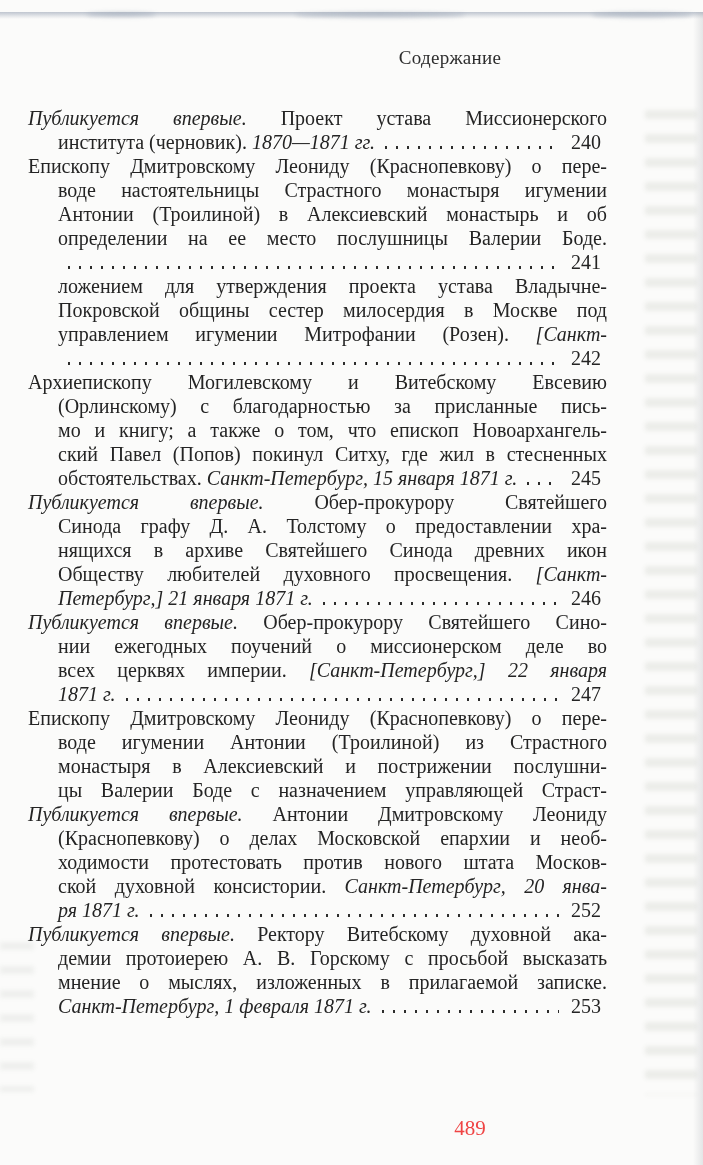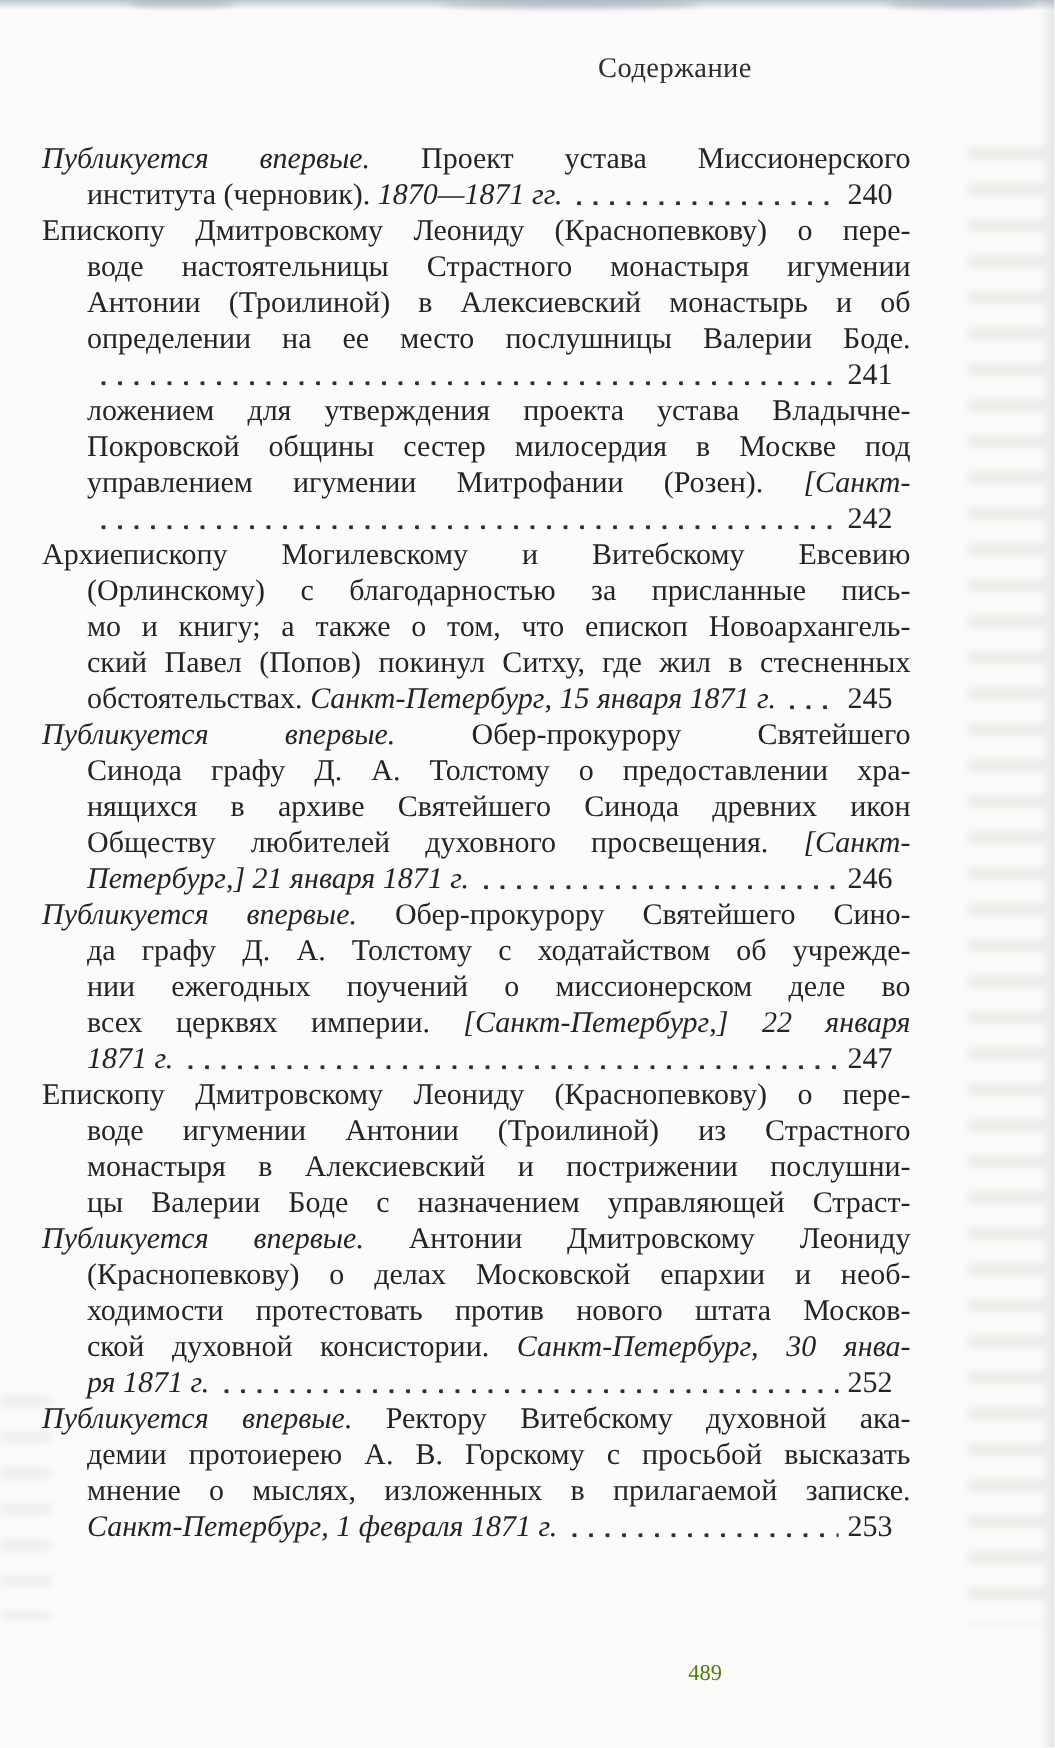--- a/index.html
+++ b/index.html
@@ -3,21 +3,21 @@
 <meta charset="utf-8">
 <style>
   html,body{margin:0;padding:0;}
   body{
     width:703px;height:1165px;overflow:hidden;position:relative;
     background:#fbfbfa;
     font-family:"Liberation Serif","DejaVu Serif",serif;
     color:#242424;
     -webkit-font-smoothing:antialiased;
   }
-  .sheet{position:absolute;inset:0;}
+  .sheet{position:absolute;inset:0;margin-top:12px;}
   
   .scan-band{
     position:absolute;top:0;left:0;width:703px;height:7px;
     background:linear-gradient(to bottom, rgba(125,138,160,.48), rgba(125,138,160,.12) 70%, rgba(125,138,160,0));
   }
   .scan-smudge{position:absolute;background:rgba(110,125,150,.30);filter:blur(2px);border-radius:50%;}
   .sm1{left:86px;top:0;width:70px;height:5px;}
   .sm2{left:295px;top:0;width:170px;height:6px;}
   .sm3{left:592px;top:0;width:100px;height:6px;}
   
@@ -49,24 +49,24 @@
   .line.indent{padding-left:30px;}
   .line.last{display:flex;align-items:baseline;}
   .lt{white-space:nowrap;flex-shrink:0;}
   .it{font-style:italic;}
   .dots{
     flex:1 1 auto;min-width:10px;align-self:flex-end;height:5px;
     margin:0 6px 4px 9px;
     background-image:radial-gradient(circle 1.4px at 2px 2.5px, #2c2c2c 99%, transparent);
     background-size:11px 5px;background-repeat:repeat-x;
   }
-  .pg{flex:0 0 auto;width:42px;text-align:left;}
+  .pg{flex:0 0 auto;width:42px;text-align:center;}
   .footer{
     position:absolute;top:1105px;left:470px;transform:translateX(-50%);
-    font-size:15px;line-height:22px;color:#4d7c0f;
+    font-size:21px;line-height:22px;color:#ef4444;
   }
 </style>
 </head>
 <body>
 
 <div class="sheet">
   <div class="scan-band"></div>
   <div class="scan-smudge sm1"></div>
   <div class="scan-smudge sm2"></div>
   <div class="scan-smudge sm3"></div>
@@ -121,40 +121,39 @@
         <div class="line indent fill"><span class="rm">нящихся в архиве Святейшего Синода древних икон</span></div>
         <div class="line indent fill"><span class="rm">Обществу любителей духовного просвещения. </span><span class="it">[Санкт-</span></div>
         <div class="line indent last">
           <span class="lt"><span class="it">Петербург,] 21 января 1871 г.</span></span>
           <span class="dots"></span>
           <span class="pg">246</span>
         </div>
       </div>
       <div class="entry">
         <div class="line fill"><span class="it">Публикуется впервые.</span><span class="rm"> Обер-прокурору Святейшего Сино-</span></div>
-        <div class="line indent fill"><span class="rm">да графу Д. А. Толстому с ходатайством об учрежде-</span></div>
         <div class="line indent fill"><span class="rm">нии ежегодных поучений о миссионерском деле во</span></div>
         <div class="line indent fill"><span class="rm">всех церквях империи. </span><span class="it">[Санкт-Петербург,] 22 января</span></div>
         <div class="line indent last">
           <span class="lt"><span class="it">1871 г.</span></span>
           <span class="dots"></span>
           <span class="pg">247</span>
         </div>
       </div>
       <div class="entry">
         <div class="line fill"><span class="rm">Епископу Дмитровскому Леониду (Краснопевкову) о пере-</span></div>
         <div class="line indent fill"><span class="rm">воде игумении Антонии (Троилиной) из Страстного</span></div>
         <div class="line indent fill"><span class="rm">монастыря в Алексиевский и пострижении послушни-</span></div>
         <div class="line indent fill"><span class="rm">цы Валерии Боде с назначением управляющей Страст-</span></div>
       </div>
       <div class="entry">
         <div class="line fill"><span class="it">Публикуется впервые.</span><span class="rm"> Антонии Дмитровскому Леониду</span></div>
         <div class="line indent fill"><span class="rm">(Краснопевкову) о делах Московской епархии и необ-</span></div>
         <div class="line indent fill"><span class="rm">ходимости протестовать против нового штата Москов-</span></div>
-        <div class="line indent fill"><span class="rm">ской духовной консистории. </span><span class="it">Санкт-Петербург, 30 янва-</span></div>
+        <div class="line indent fill"><span class="rm">ской духовной консистории. </span><span class="it">Санкт-Петербург, 20 янва-</span></div>
         <div class="line indent last">
           <span class="lt"><span class="it">ря 1871 г.</span></span>
           <span class="dots"></span>
           <span class="pg">252</span>
         </div>
       </div>
       <div class="entry">
         <div class="line fill"><span class="it">Публикуется впервые.</span><span class="rm"> Ректору Витебскому духовной ака-</span></div>
         <div class="line indent fill"><span class="rm">демии протоиерею А. В. Горскому с просьбой высказать</span></div>
         <div class="line indent fill"><span class="rm">мнение о мыслях, изложенных в прилагаемой записке.</span></div>

